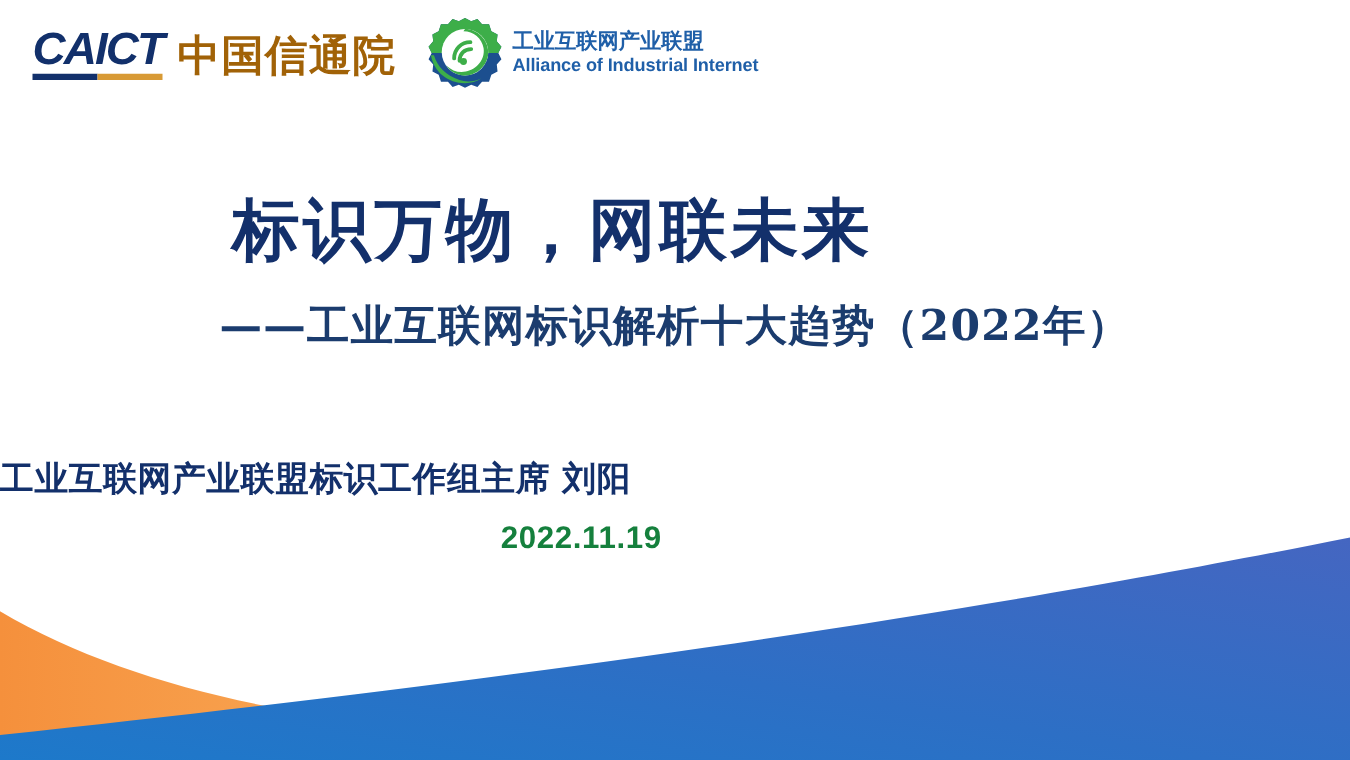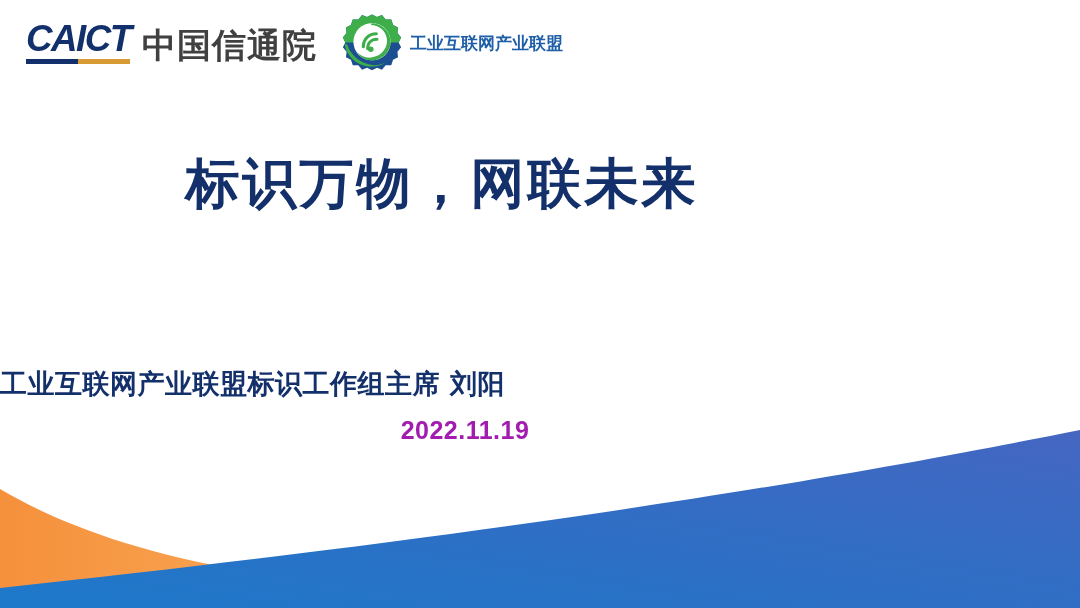--- a/index.html
+++ b/index.html
@@ -69,21 +69,21 @@
     margin-top: 3px;
     width: 104px;
   }
   .caict-rule .seg-navy { flex: 1; background: #12306B; }
   .caict-rule .seg-gold { flex: 1; background: #D89A35; }
 
   .caict-cn {
     font-family: "DejaVu Sans", "Liberation Sans", sans-serif;
     font-weight: bold;
     font-size: 34px;
-    color: #404040;
+    color: #a16207;
     letter-spacing: 1px;
     margin-left: 12px;
     line-height: 1;
     padding-bottom: 2px;
   }
 
   
   .aii-lockup {
     display: flex;
     align-items: center;
@@ -174,21 +174,21 @@
     top: 416px;
     left: 0;
     width: 1080px;
     text-align: center;
     padding-right: 150px;
     box-sizing: border-box;
     font-family: "Liberation Sans", sans-serif;
     font-weight: bold;
     font-size: 25px;
     letter-spacing: 0.5px;
-    color: #a21caf;
+    color: #15803d;
   }
 </style>
 </head>
 <body>
 
 <div class="slide">
 
   <svg class="waves" viewBox="0 0 1080 608" preserveAspectRatio="none" xmlns="http://www.w3.org/2000/svg">
     <defs>
       <linearGradient id="gradOrange" x1="0" y1="0" x2="1" y2="0">
@@ -244,24 +244,26 @@
                  C33,72 42,75 51,73 C66,70 76,57 74,43 C72,30 61,21 48,21 Z" fill="#3DAE49"></path>
 
         <g fill="none" stroke="#3DAE49" stroke-width="5" stroke-linecap="round">
           <path d="M36,56 C36,44 45,35 57,35"></path>
           <path d="M43,59 C43,50 49,44 58,44"></path>
         </g>
         <circle cx="48" cy="60" r="4.5" fill="#3DAE49"></circle>
       </svg>
       <div class="aii-text">
         <div class="aii-cn">工业互联网产业联盟</div>
+        <div class="aii-en">Alliance of Industrial Internet</div>
       </div>
     </div>
 
   </div>
 
   <div class="content">
     <div class="title-main">标识万物，网联未来</div>
+    <div class="title-sub">——工业互联网标识解析十大趋势（2022年）</div>
     <div class="presenter">工业互联网产业联盟标识工作组主席  刘阳</div>
     <div class="date">2022.11.19</div>
   </div>
 
 </div>
 
 </body></html>

